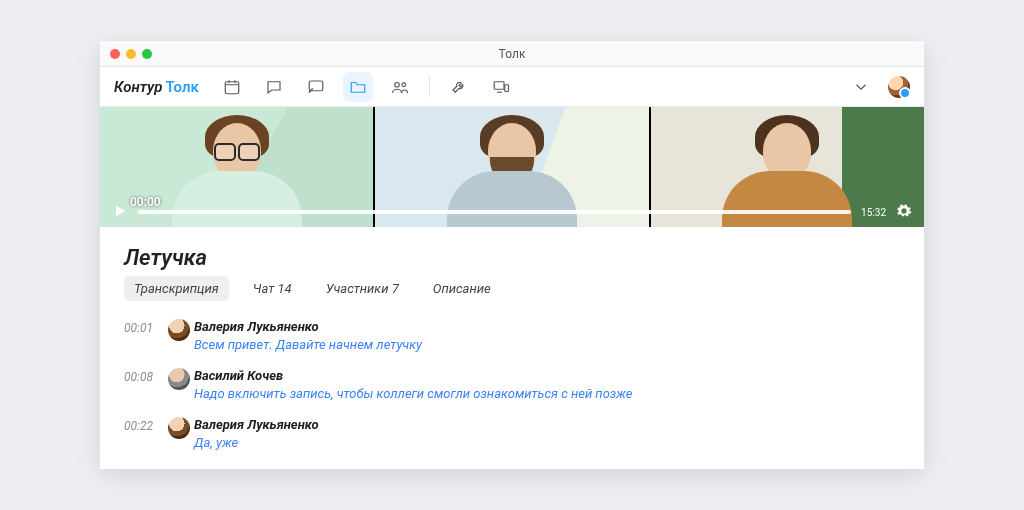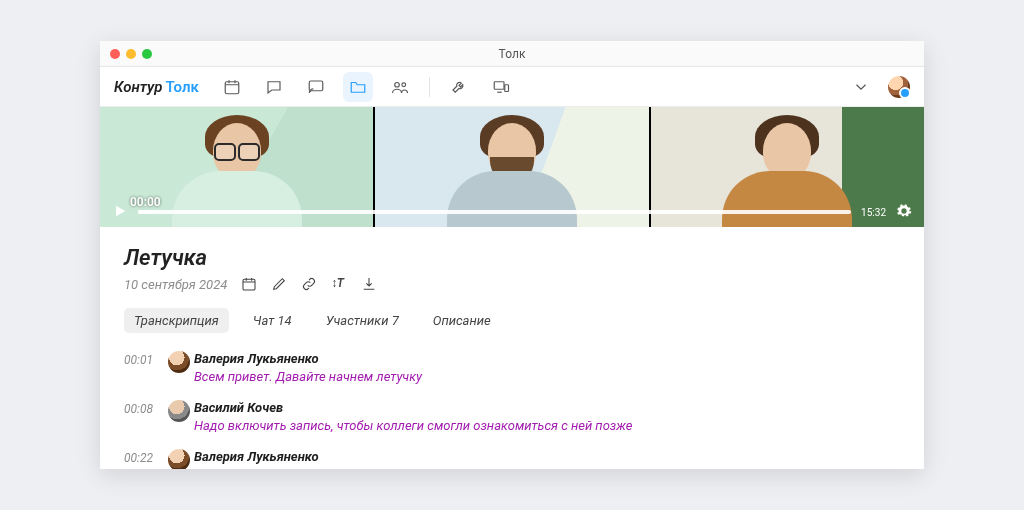--- a/index.html
+++ b/index.html
@@ -64,21 +64,21 @@
     .tabs{ display:flex; gap:14px; font-size:13px; color:#444; margin-bottom:18px;}
     .tab{ padding:5px 10px; border-radius:5px; cursor:pointer;}
     .tab.active{ background:#efefef;text-align:right;}
     .entry{ display:flex; gap:4px; margin-bottom:16px;}
     .entry .ts{ width:40px; font-size:12px; color:#8d8d8d; padding-top:2px;}
     .entry .av{ width:22px; height:22px; border-radius:50%; flex-shrink:0;}
     .av.a1{ background: radial-gradient(circle at 40% 30%, #f3d2b3 0 38%, #7a4c28 38% 62%, #4d2c12 62% 100%);}
     .av.a2{ background: radial-gradient(circle at 40% 30%, #e9caad 0 38%, #8a8a8a 38% 62%, #555 62% 100%);}
     .entry .body{ font-size:13px;}
     .entry .name{ font-weight:700; color:#1e1e1e; margin-bottom:3px;}
-    .entry .text{ color:#a21caf;}
+    .entry .text{ color:#3b82f6;}
     
     .content::-webkit-scrollbar{width:8px;} .content::-webkit-scrollbar-thumb{background:#ddd;border-radius:4px;}
   </style>
 </head>
 <body>
 
 <div class="window">
 
   <div class="titlebar">
     <div class="traffic">
@@ -186,37 +186,20 @@
       <div class="gear">
         <svg viewBox="0 0 24 24">
             <path d="M12 8a4 4 0 1 0 0 8 4 4 0 0 0 0-8zm9 4l2 1-1 3-2-.5a8 8 0 0 1-1.7 1.7l.5 2-3 1-1-2a8 8 0 0 1-2.4 0l-1 2-3-1 .5-2A8 8 0 0 1 5 17l-2 .5-1-3 2-1a8 8 0 0 1 0-2.4l-2-1 1-3L5 7a8 8 0 0 1 1.7-1.7L6.2 3l3-1 1 2a8 8 0 0 1 2.4 0l1-2 3 1-.5 2A8 8 0 0 1 19 7l2-.5 1 3-2 1a8 8 0 0 1 0 2.4z"></path>
           </svg>
       </div>
     </div>
   </div>
 
   <div class="content">
     <div class="mtitle">Летучка</div>
-    <div class="meta-row">
-      <span>10 сентября 2024</span>
-      <span class="micon"><svg viewBox="0 0 24 24">
-            <rect x="3" y="5" width="18" height="16" rx="2"></rect>
-            <path d="M3 9h18M8 3v4M16 3v4"></path>
-          </svg></span>
-      <span class="micon"><svg viewBox="0 0 24 24">
-            <path d="M4 20l4-1L20 7l-3-3L5 16l-1 4z"></path>
-          </svg></span>
-      <span class="micon"><svg viewBox="0 0 24 24">
-            <path d="M10 14a4 4 0 0 0 6 0l3-3a4 4 0 0 0-6-6l-1 1M14 10a4 4 0 0 0-6 0l-3 3a4 4 0 0 0 6 6l1-1"></path>
-          </svg></span>
-      <span class="micon tT">↕T</span>
-      <span class="micon"><svg viewBox="0 0 24 24">
-            <path d="M12 3v12m0 0l-4-4m4 4l4-4M4 20h16"></path>
-          </svg></span>
-    </div>
 
     <div class="tabs">
       <div class="tab active">Транскрипция</div>
       <div class="tab">Чат 14</div>
       <div class="tab">Участники 7</div>
       <div class="tab">Описание</div>
     </div>
 
     <div id="transcript-list">
         <div class="entry">

